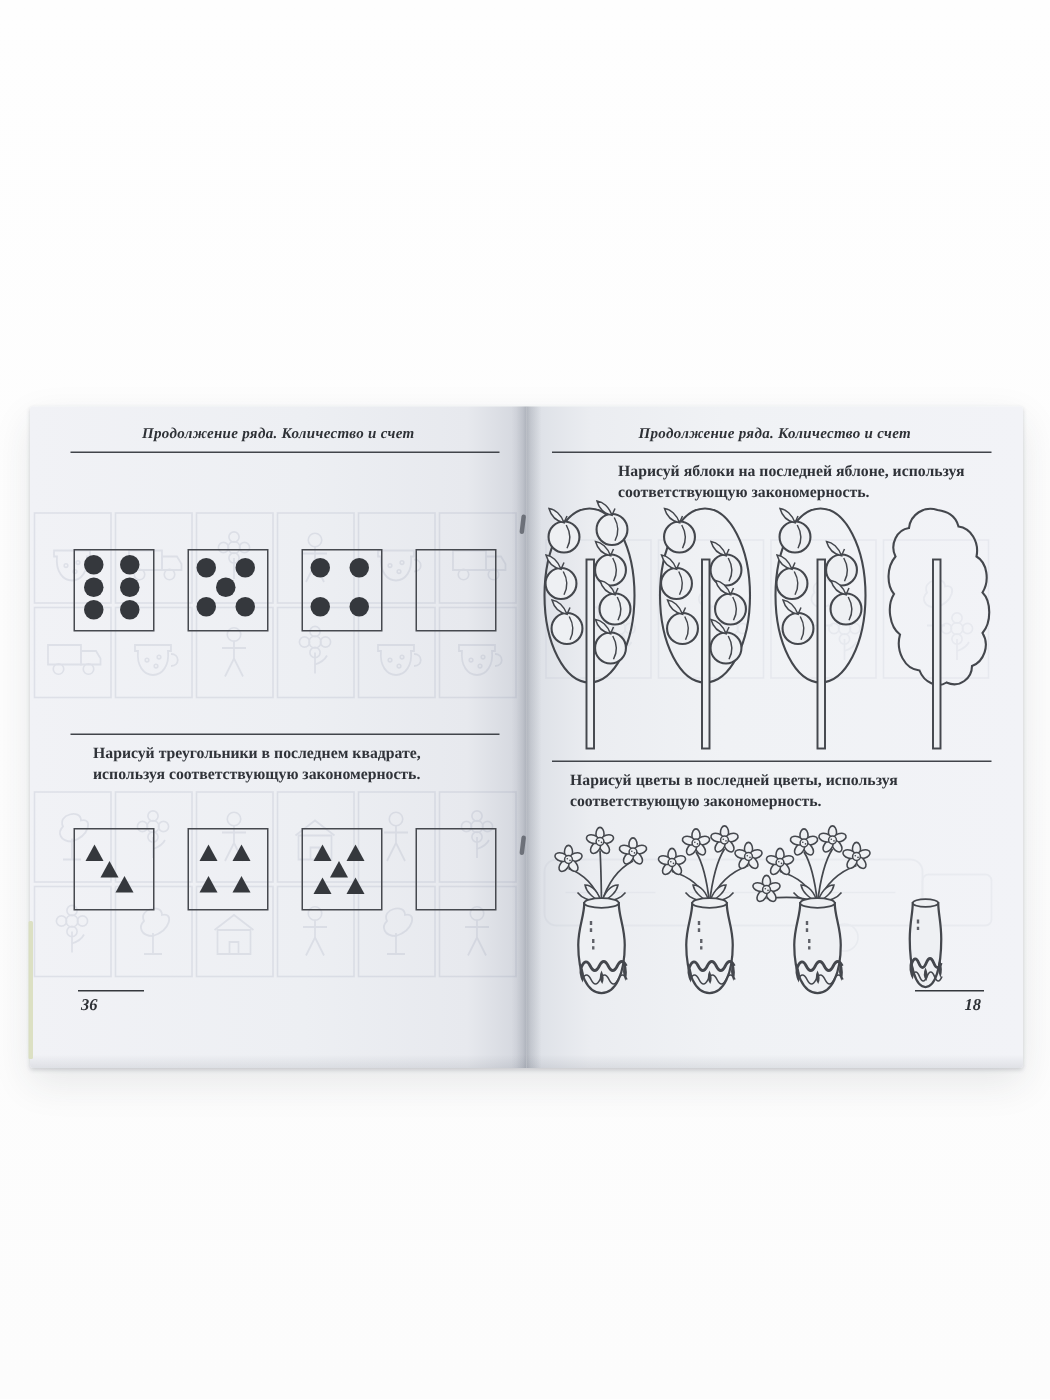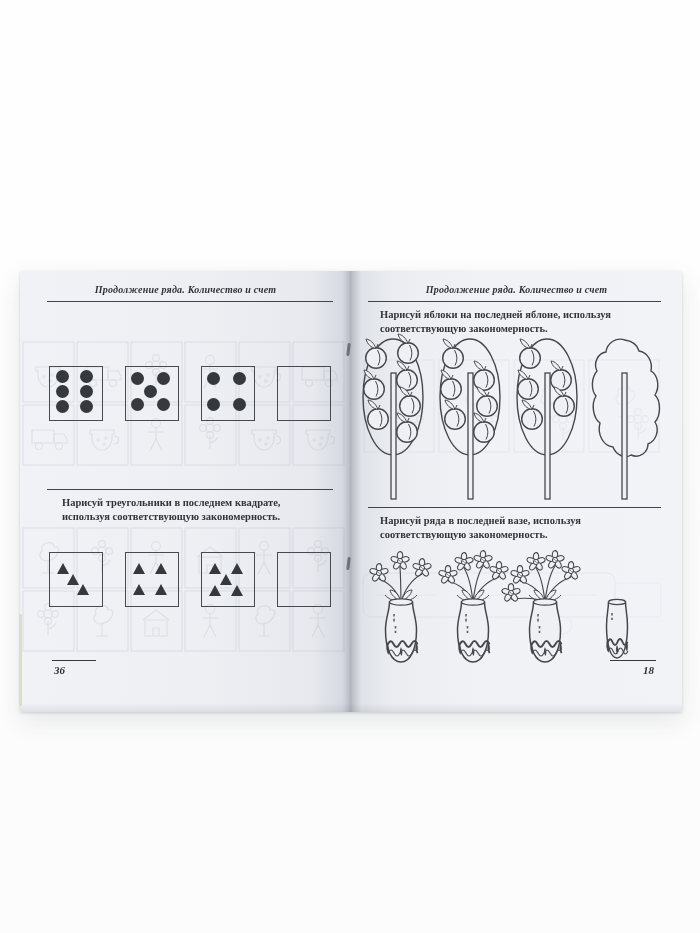--- a/index.html
+++ b/index.html
@@ -19,21 +19,21 @@
   .cover-sliver{position:absolute;left:-1px;bottom:6px;width:3px;height:92px;background:#d9debe;opacity:.9;border-radius:1px;}
 
   .hdr{position:absolute;top:13px;left:0;width:100%;text-align:center;font-style:italic;font-weight:bold;
        font-size:10px;letter-spacing:.2px;color:#2e3136;}
   .hdr-rule,.sep-rule{position:absolute;height:0;border-top:1.3px solid #41444a;}
   .page.left .hdr-rule{top:30px;left:27px;width:286px;}
   .page.right .hdr-rule{top:30px;left:17px;width:293px;}
   .instr{position:absolute;font-weight:bold;font-size:10.5px;line-height:1.38;color:#303339;}
   .page.left .instr{left:42px;width:236px;}
   .page.right .instr{left:29px;width:240px;}
-  .t1{top:36px;} .t2l{top:225px;} .t1r{top:37px;} .t2r{top:243px;}
+  .t1{top:36px;} .t2l{top:225px;} .t1r{top:37px;margin-left:32px;} .t2r{top:243px;}
   .page.left .sep-rule{top:218px;left:27px;width:286px;}
   .page.right .sep-rule{top:236px;left:17px;width:293px;}
 
   .sq-row{position:absolute;left:29px;display:flex;gap:22px;}
   #dotsRow{top:95px;} #triRow{top:281px;}
   .square{position:relative;width:52px;height:53px;border:1.6px solid #46494f;box-sizing:content-box;}
   .dot{position:absolute;width:13px;height:13px;border-radius:50%;background:#35383d;}
   .tri{position:absolute;width:0;height:0;border-left:6.5px solid transparent;border-right:6.5px solid transparent;border-bottom:11px solid #35383d;}
 
   .trees-row{position:absolute;top:62px;left:8px;display:flex;gap:6px;}
@@ -378,21 +378,21 @@
             <path d="M52.5,65 q4.5,8 .5,15.5" fill="none" stroke="#44474d" stroke-width="1"></path>
             <path d="M51,63.5 L53,59" fill="none" stroke="#44474d" stroke-width="1"></path>
             <path d="M51,63.5 C49,58 45,54.5 41,54 C42.5,59.5 46,62.5 51,63.5 Z" fill="#eef0f3" stroke="#44474d" stroke-width="1"></path>
           </svg>
           <svg width="71" height="170" viewBox="0 0 71 170">
             <path d="M35,7 C26,4 17,10 16,19 C8,20 3,30 7,38 C1,45 1,57 6,63 C1,71 3,85 10,90 C7,101 13,113 23,114 C26,122 35,126 41,122 C50,126 58,119 58,111 C66,108 70,97 65,89 C71,82 71,68 65,62 C70,54 68,42 61,38 C63,28 57,19 49,18 C47,10 41,8 35,7 Z" fill="none" stroke="#44474d" stroke-width="1.4"></path>
             <rect x="32" y="40" width="5" height="126" fill="#eef0f3" stroke="#44474d" stroke-width="1.3"></rect>
           </svg>
         </div>
       <div class="sep-rule"></div>
-      <div class="instr t2r">Нарисуй ряда в последней вазе, используя соответствующую закономерность.</div>
+      <div class="instr t2r">Нарисуй цветы в последней цветы, используя соответствующую закономерность.</div>
       <div class="vases-row" id="vasesRow">
           <svg width="72" height="108" viewBox="0 0 72 108">
             <path d="M36,45 Q29.4,27.6 14,22" fill="none" stroke="#44474d" stroke-width="1.15"></path>
             <path d="M36,45 Q35.7,20.400000000000002 35,10" fill="none" stroke="#44474d" stroke-width="1.15"></path>
             <path d="M36,45 Q42.3,24.6 57,17" fill="none" stroke="#44474d" stroke-width="1.15"></path>
             <path d="M36,45 C30,41 26,38 25,33 C30,33 34,38 36,45 Z" fill="#eef0f3" stroke="#44474d" stroke-width="1"></path>
             <path d="M36,45 C42,41 46,38 47,33 C42,33 38,38 36,45 Z" fill="#eef0f3" stroke="#44474d" stroke-width="1"></path>
             <path d="M36,45 C29,44 23,42 20,38" fill="none" stroke="#44474d" stroke-width="1"></path>
             <path d="M36,45 C43,44 49,42 52,38" fill="none" stroke="#44474d" stroke-width="1"></path>
             <path d="M24.5,45 C24.5,54 20.5,61 20.5,73 C20.5,92 26.5,105 36,105 C45.5,105 51.5,92 51.5,73 C51.5,61 47.5,54 47.5,45 Z" fill="#eef0f3" stroke="#44474d" stroke-width="1.5"></path>

